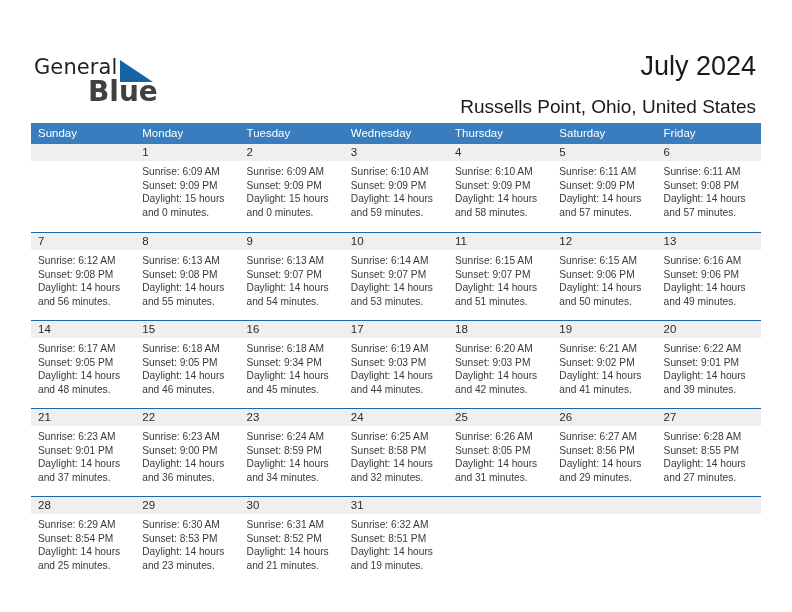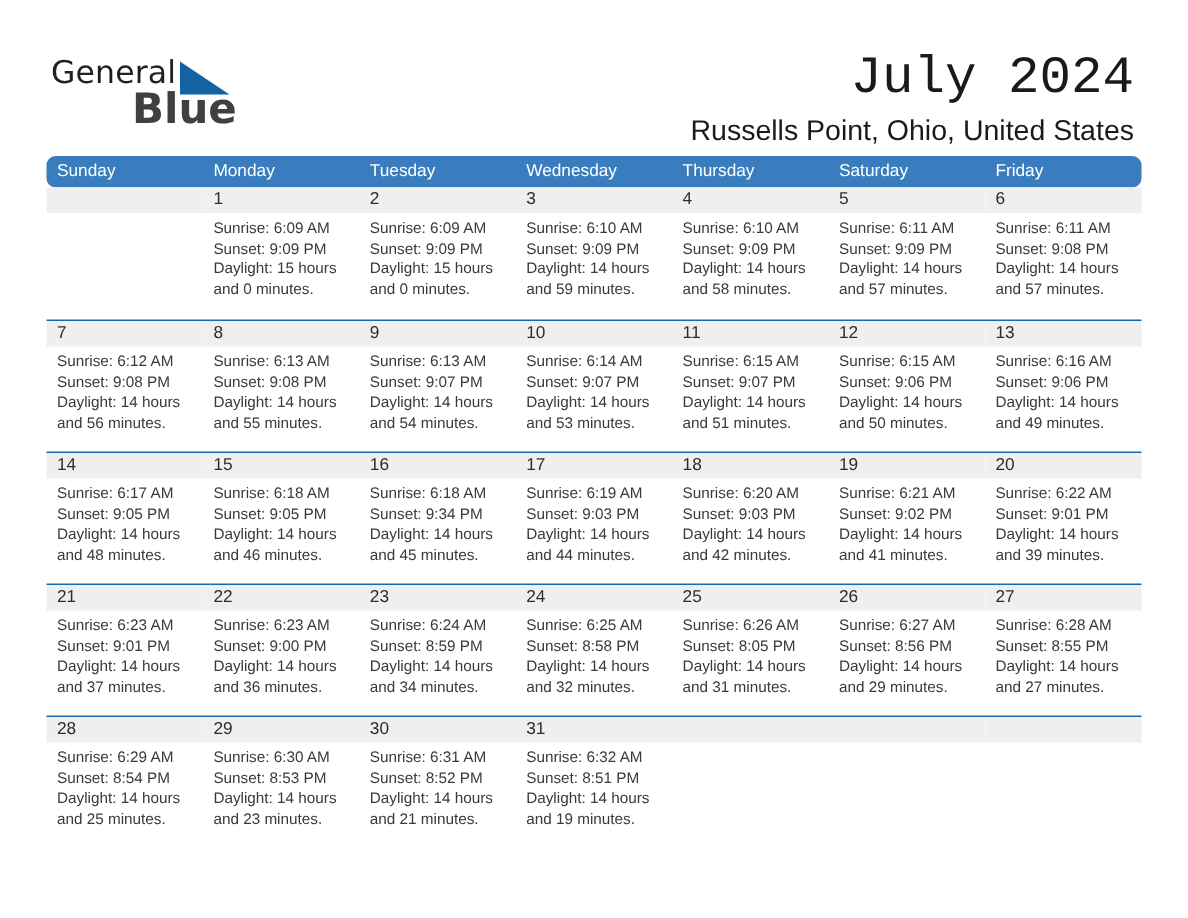--- a/index.html
+++ b/index.html
@@ -12,20 +12,21 @@
     height: 612px;
     font-family: "Liberation Sans", sans-serif;
     color: #000000;
     overflow: hidden;
   }
 
   .page {
     position: relative;
     width: 792px;
     height: 527px;
+    margin-top: 19px;
   }
 
   
   .topbar {
     position: absolute;
     left: 0;
     top: 0;
     width: 792px;
     height: 100px;
   }
@@ -62,25 +63,25 @@
     width: 0;
     height: 0;
     border-left: 33px solid #1464a5;
     border-top: 22px solid transparent;
   }
 
   .title {
     position: absolute;
     right: 36px;
     top: 32px;
-    font-size: 35px;
+    font-size: 27px;
     color: #1a1a1a;
     font-weight: 400;
     white-space: nowrap;
-    font-family: Liberation Mono, monospace;
+    font-family: Liberation Sans, sans-serif;
   }
   .subtitle {
     position: absolute;
     right: 36px;
     top: 77px;
     font-size: 19px;
     color: #1a1a1a;
     white-space: nowrap;
     font-family: "Liberation Sans", sans-serif;
   }
@@ -90,21 +91,20 @@
     position: absolute;
     left: 31px;
     top: 104px;
     width: 730px;
   }
 
   .cal-head {
     display: flex;
     background: #3a7dbf;
     height: 21px;
-    border-radius: 6px;
   }
   .cal-head .hcell {
     width: 104.28px;
     box-sizing: border-box;
     padding-left: 7px;
     color: #ffffff;
     font-size: 11.5px;
     line-height: 21px;
     white-space: nowrap;
     overflow: hidden;

